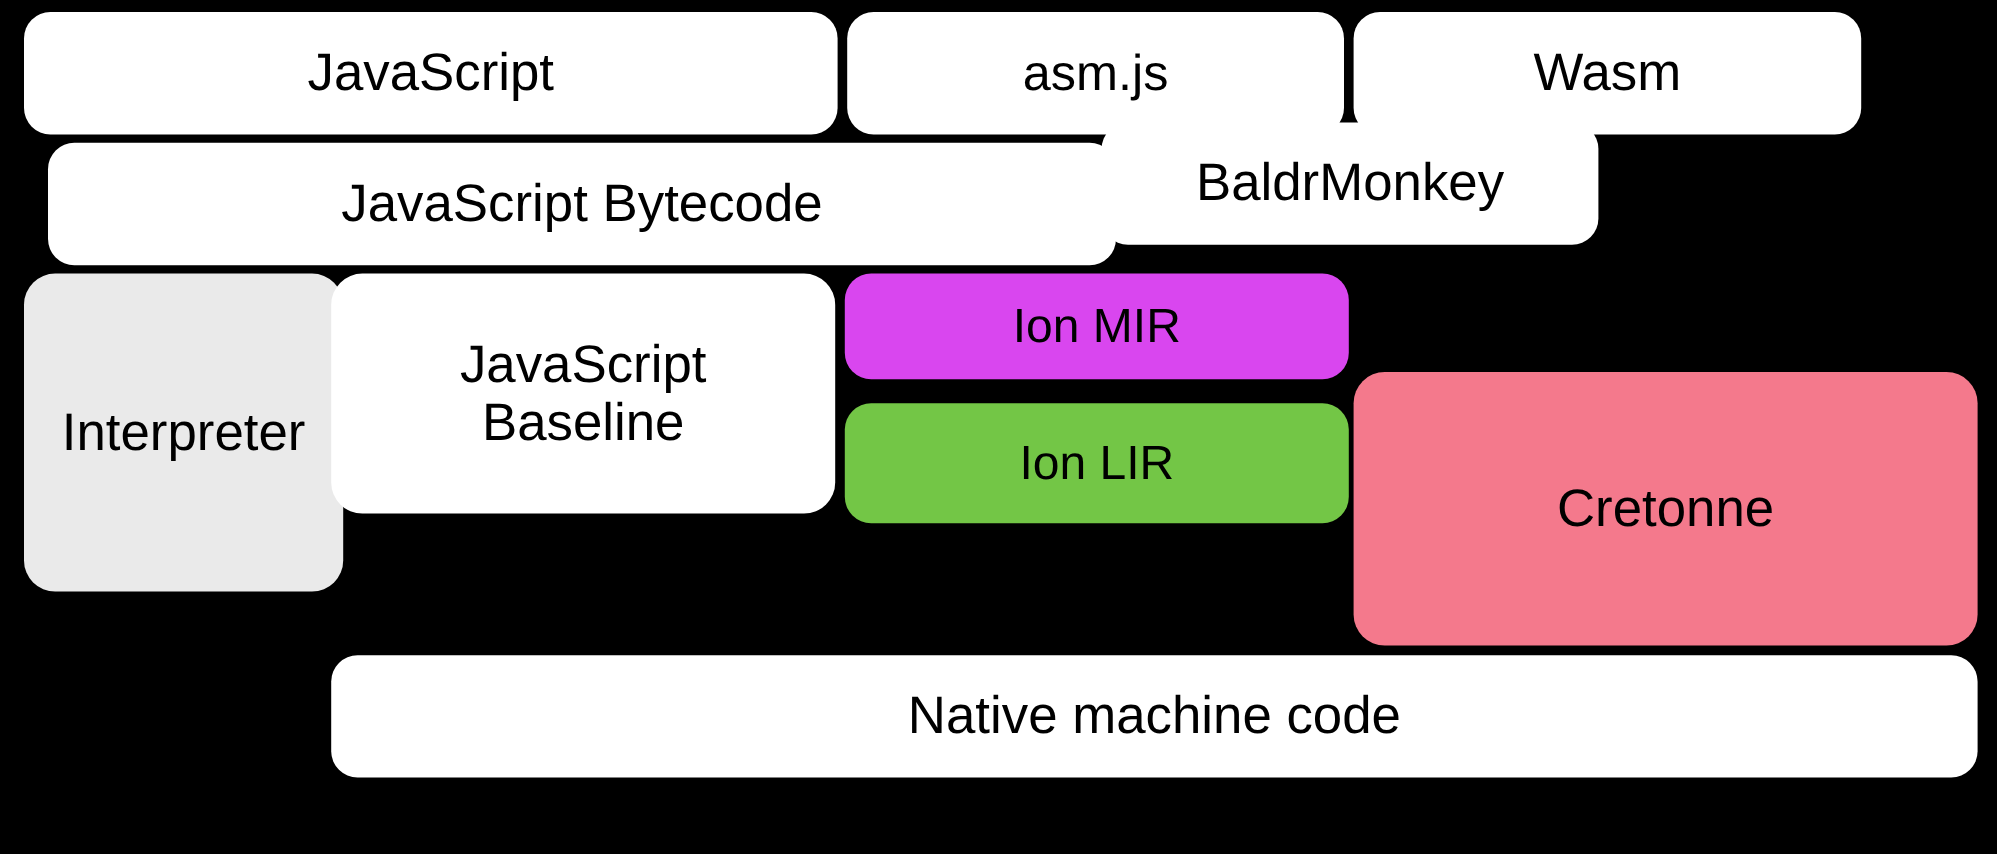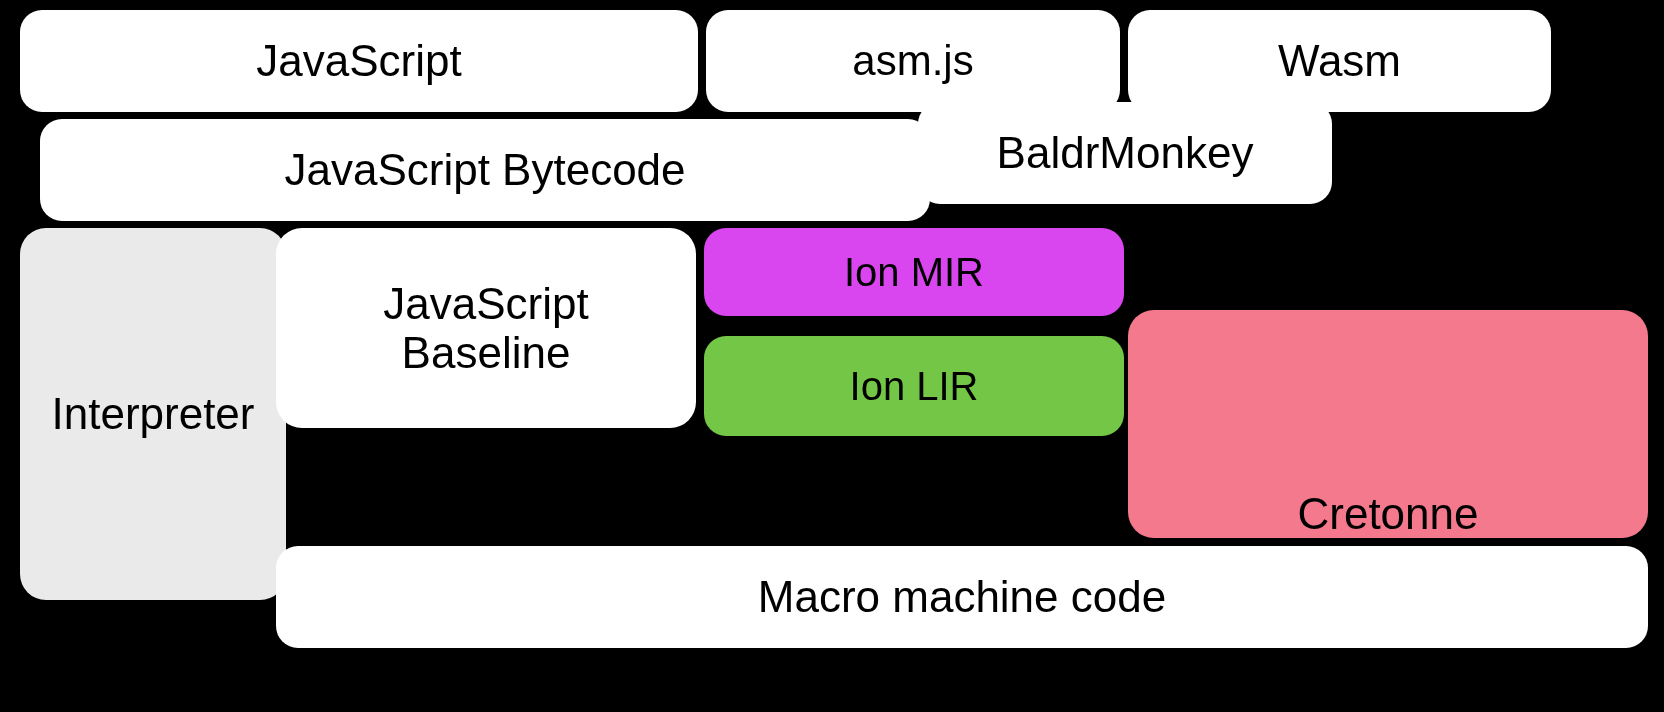--- a/index.html
+++ b/index.html
@@ -33,20 +33,20 @@
 </style>
 </head>
 <body>
 
 <div id="stage">
     <div class="node r-md" style="left: 20px; top: 10px; width: 678px; height: 102px; background: rgb(255, 255, 255); font-size: 44px; color: rgb(0, 0, 0);"><span>JavaScript</span></div>
     <div class="node r-md" style="left: 706px; top: 10px; width: 414px; height: 102px; background: rgb(255, 255, 255); font-size: 42px; color: rgb(0, 0, 0);"><span>asm.js</span></div>
     <div class="node r-md" style="left: 1128px; top: 10px; width: 423px; height: 102px; background: rgb(255, 255, 255); font-size: 44px; color: rgb(0, 0, 0);"><span>Wasm</span></div>
     <div class="node r-md" style="left: 20px; top: 119px; width: 890px; height: 102px; background: rgb(255, 255, 255); font-size: 44px; color: rgb(0, 0, 0); margin-left: 20px;"><span>JavaScript Bytecode</span></div>
     <div class="node r-md" style="left: 918px; top: 102px; width: 414px; height: 102px; background: rgb(255, 255, 255); font-size: 44px; color: rgb(0, 0, 0);"><span>BaldrMonkey</span></div>
-    <div class="node r-lg" style="left: 20px; top: 228px; width: 266px; height: 372px; background: rgb(234, 234, 234); font-size: 44px; color: rgb(0, 0, 0);"><span>Interpreter</span></div>
+    <div class="node r-lg" style="left: 20px; top: 228px; width: 266px; height: 265px; background: rgb(234, 234, 234); font-size: 44px; color: rgb(0, 0, 0);"><span>Interpreter</span></div>
     <div class="node r-lg" style="left: 276px; top: 228px; width: 420px; height: 200px; background: rgb(255, 255, 255); font-size: 44px; color: rgb(0, 0, 0);"><span>JavaScript
 Baseline</span></div>
     <div class="node r-md" style="left: 704px; top: 228px; width: 420px; height: 88px; background: #d946ef; font-size: 40px; color: rgb(0, 0, 0);"><span>Ion MIR</span></div>
     <div class="node r-md" style="left: 704px; top: 336px; width: 420px; height: 100px; background: rgb(115, 198, 70); font-size: 40px; color: rgb(0, 0, 0); align-items: center;"><span>Ion LIR</span></div>
-    <div class="node r-lg" style="left: 1128px; top: 310px; width: 520px; height: 228px; background: rgb(244, 121, 140); font-size: 44px; color: rgb(0, 0, 0); align-items: flex-end;"><span>Cretonne</span></div>
-    <div class="node r-md" style="left: 276px; top: 546px; width: 1372px; height: 102px; background: rgb(255, 255, 255); font-size: 44px; color: rgb(0, 0, 0);"><span>Macro machine code</span></div>
+    <div class="node r-lg" style="left: 1128px; top: 310px; width: 520px; height: 228px; background: rgb(244, 121, 140); font-size: 44px; color: rgb(0, 0, 0);"><span>Cretonne</span></div>
+    <div class="node r-md" style="left: 276px; top: 546px; width: 1372px; height: 102px; background: rgb(255, 255, 255); font-size: 44px; color: rgb(0, 0, 0);"><span>Native machine code</span></div>
   </div>
 
 </body></html>

